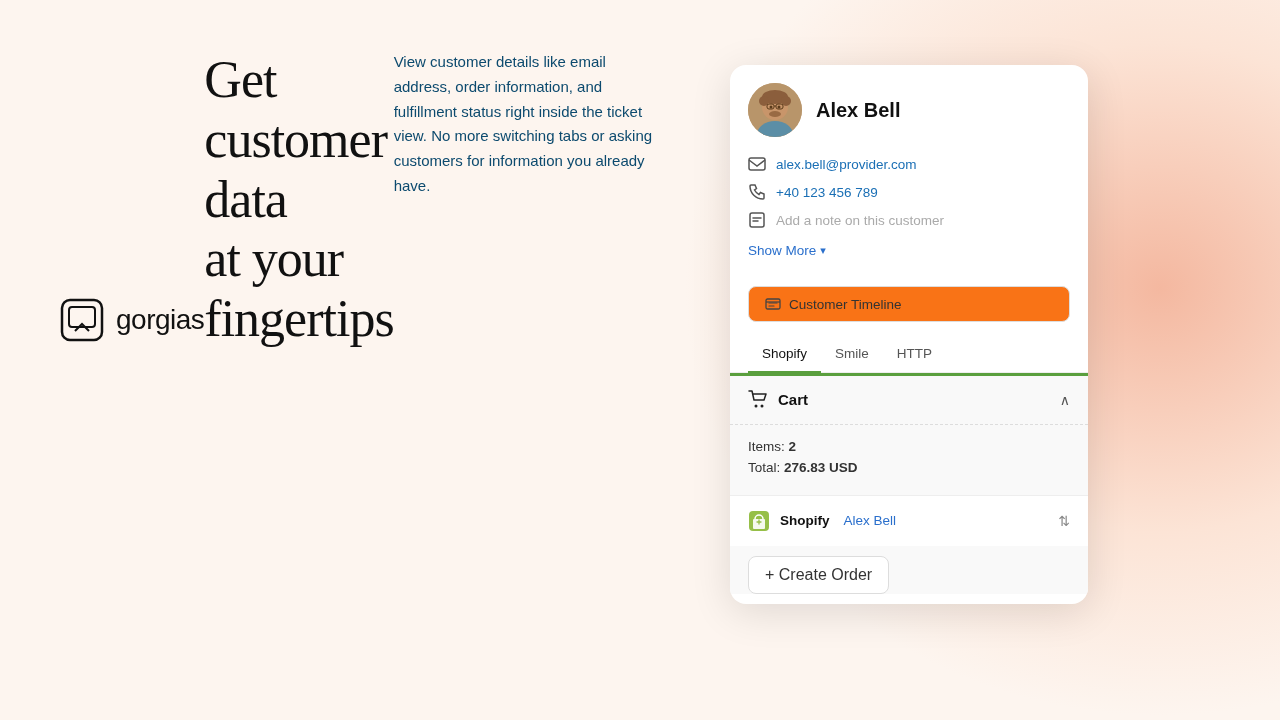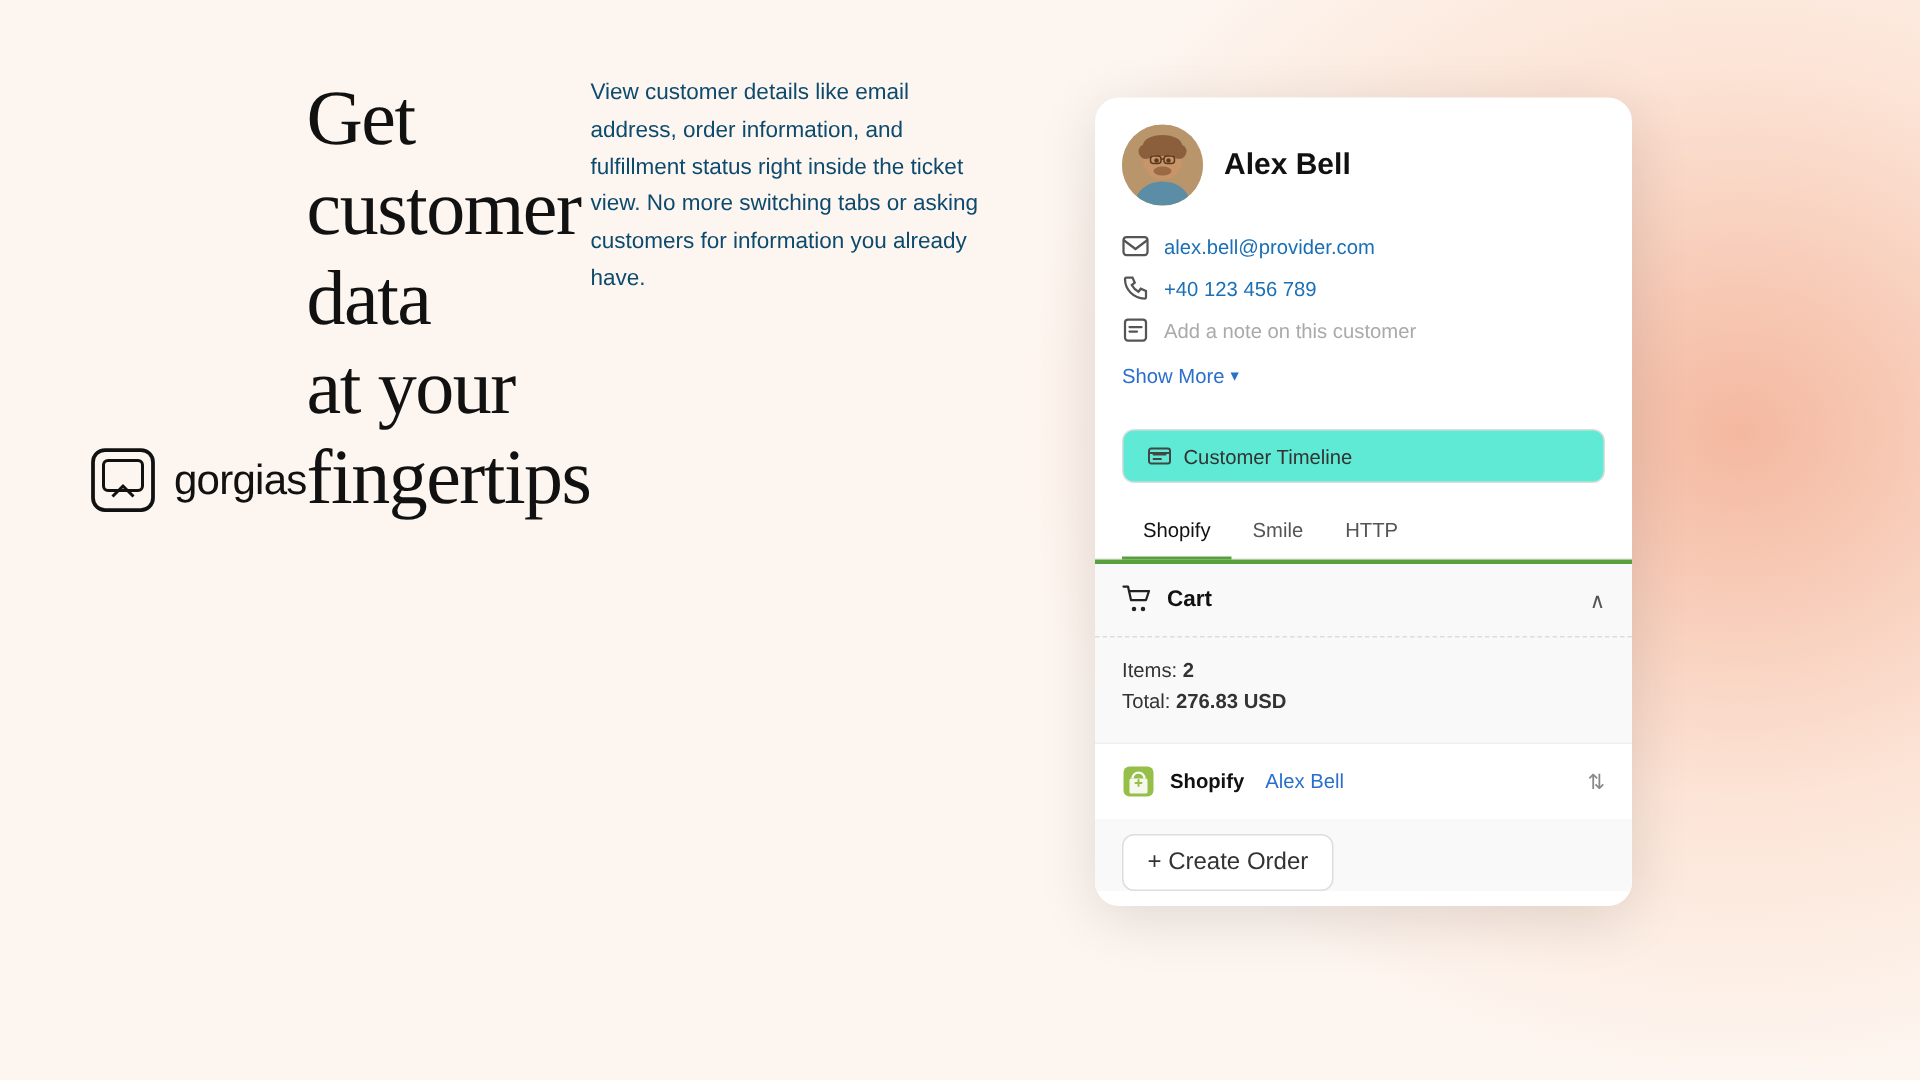--- a/index.html
+++ b/index.html
@@ -216,21 +216,21 @@
 
     
     .timeline-btn {
       margin: 14px 18px;
       display: flex;
       align-items: center;
       gap: 8px;
       padding: 9px 16px;
       border: 1.5px solid #ddd;
       border-radius: 8px;
-      background: #5eead4;
+      background: #f97316;
       font-size: 13.5px;
       color: #333;
       cursor: pointer;
       width: calc(100% - 36px);
     }
 
     
     .tabs {
       display: flex;
       border-bottom: 1.5px solid #eee;

